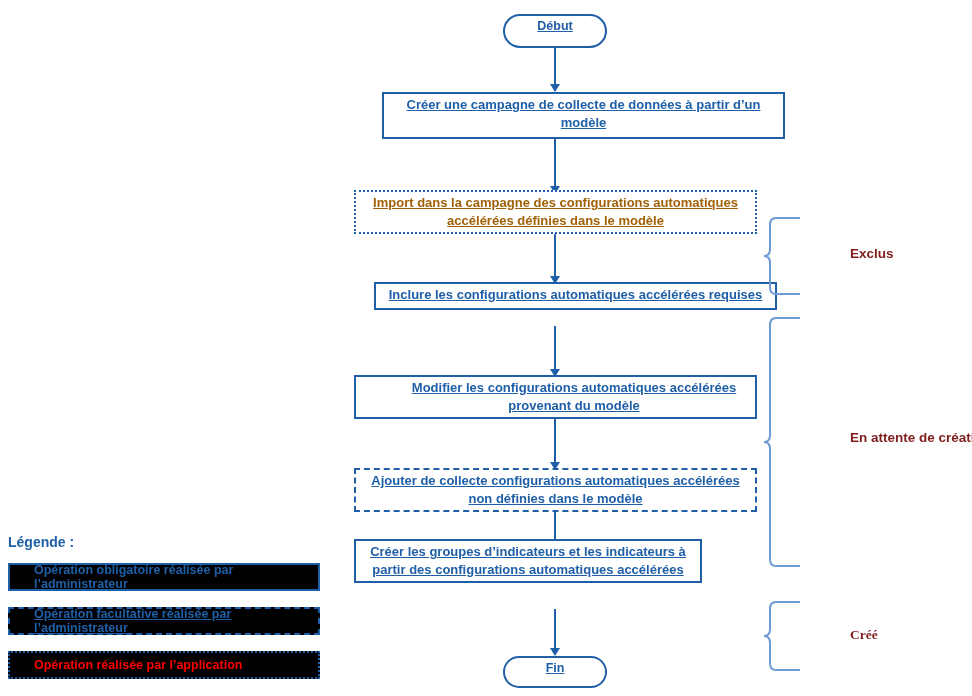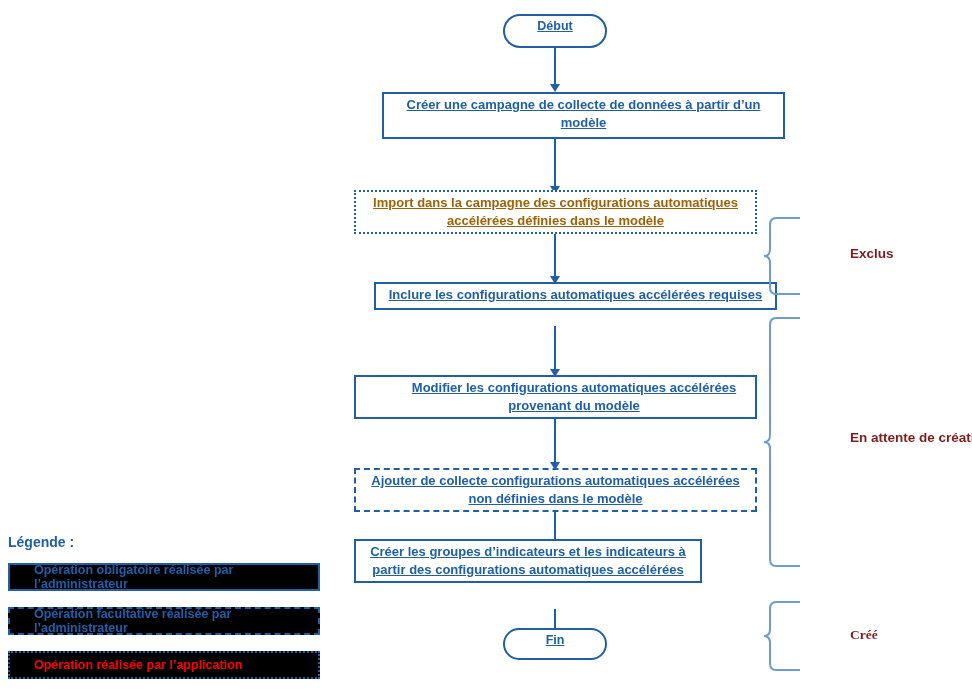--- a/index.html
+++ b/index.html
@@ -97,21 +97,21 @@
     height: 28px;
     display: flex;
     align-items: center;
     padding-left: 24px;
     font-size: 12.5px;
     font-weight: bold;
     color: #1F5FA8;
     background: #000000;
   }
   .legend-item.solid  { border: 2px solid  #1F5FA8; }
-  .legend-item.dashed { border: 2px dashed #1F5FA8; }
+  .legend-item.dashed { border: 2px dashed #1F5FA8; text-decoration: underline; }
   .legend-item.dotted { border: 2.5px dotted #1F5FA8; color: #FF0000; }
 </style>
 </head>
 <body>
 
 <div class="node terminator" style="left:503px; top:14px; width:104px; height:34px;">
   <span>Début</span>
 </div>
 
 <div class="connector" style="left:554px; top:48px; height:38px;"></div>
@@ -152,21 +152,21 @@
 <div class="connector" style="left:554px; top:512px; height:53px;"></div>
 <div class="arrowhead" style="left:550px; top:558px;"></div>
 
 <div class="node process" style="left:354px; top:539px; width:348px; height:44px;">
   <span>Créer les groupes d’indicateurs et les indicateurs à partir des configurations automatiques accélérées</span>
 </div>
 
 <div class="connector" style="left:554px; top:609px; height:44px;"></div>
 <div class="arrowhead" style="left:550px; top:648px;"></div>
 
-<div class="node terminator" style="left:503px; top:628px; width:104px; height:32px;">
+<div class="node terminator" style="left:503px; top:656px; width:104px; height:32px;">
   <span>Fin</span>
 </div>
 
 <div class="bracket" style="left:762px; top:216px;">
   <svg width="40" height="80" viewBox="0 0 40 80">
     <path d="M 38 2 L 14 2 Q 8 2 8 9 L 8 33 Q 8 40 2 40 Q 8 40 8 47 L 8 71 Q 8 78 14 78 L 38 78" fill="none" stroke="#6E9BD2" stroke-width="2"></path>
   </svg>
 </div>
 <div class="bracket-label" style="left:812px; top:246px;">Exclus</div>
 

